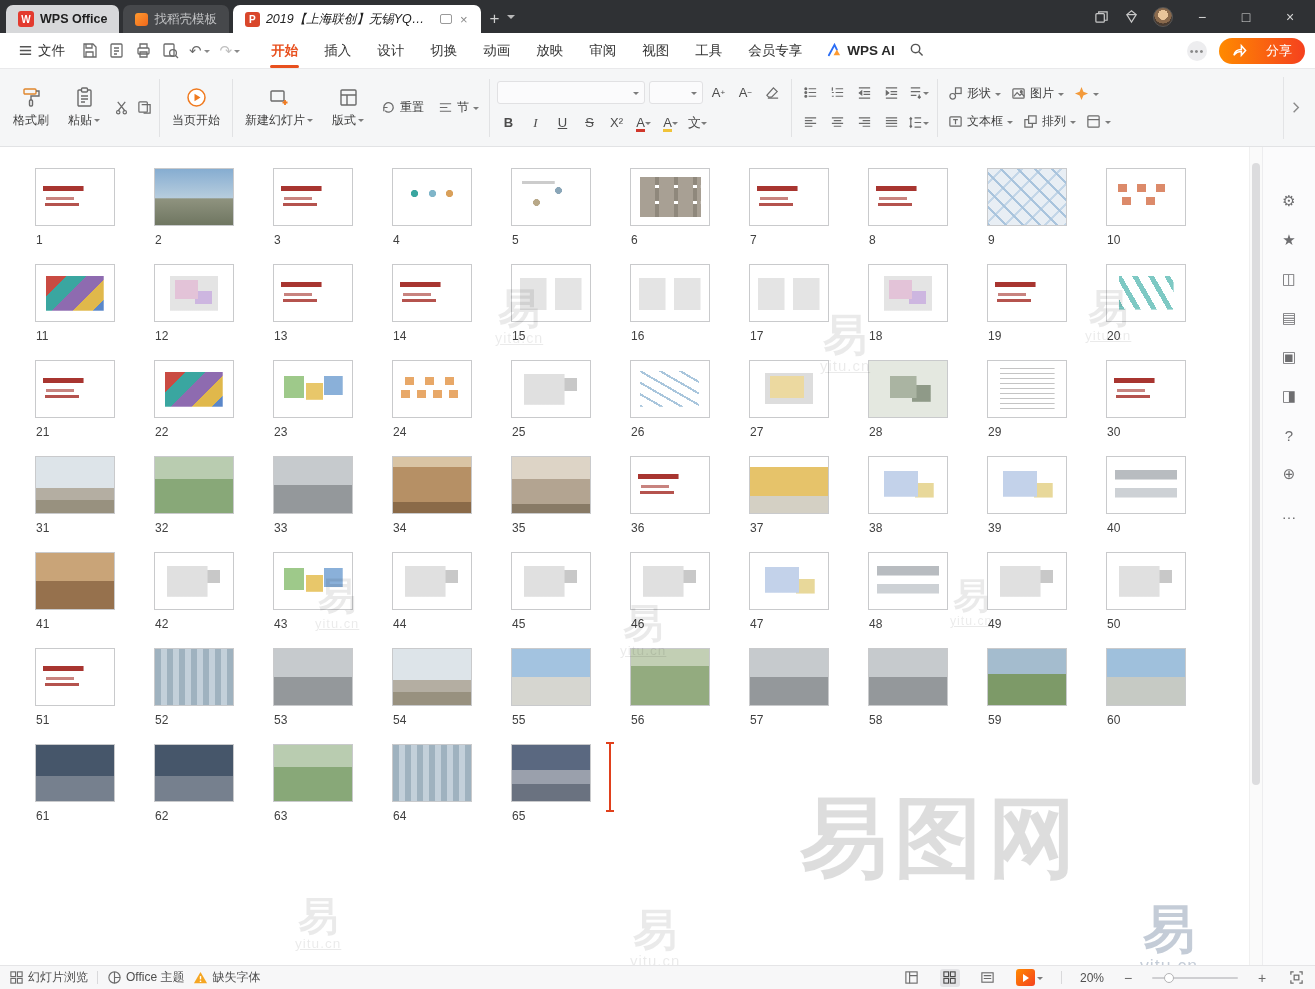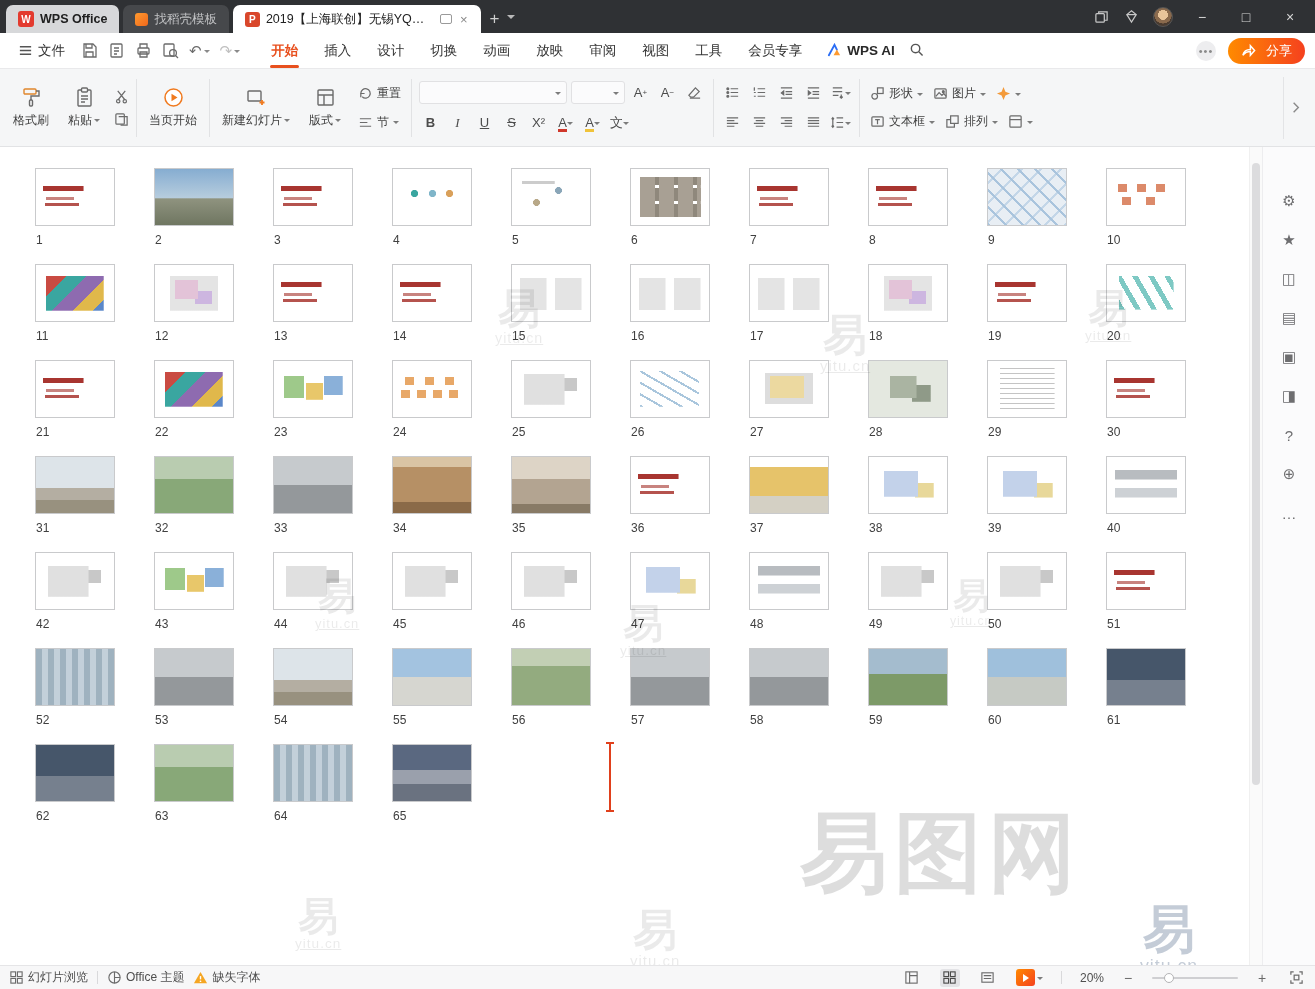--- a/index.html
+++ b/index.html
@@ -6,21 +6,21 @@
   html,body { width:1315px; height:989px; }
   body { font-family:"Liberation Sans","DejaVu Sans",sans-serif; font-size:12px; color:#3f3f3f; background:#fff; overflow:hidden; }
   .page { position:relative; width:1315px; height:989px; overflow:hidden; background:#fff; }
 
   
   .titlebar { position:absolute; top:0; left:0; right:0; height:33px; background:#2f3134; display:flex; align-items:flex-end; }
   .tab { height:28px; display:flex; align-items:center; gap:6px; padding:0 12px; border-radius:7px 7px 0 0; font-size:12.5px; cursor:default; }
   .tab-home { background:#d7d8da; color:#202020; margin-left:6px; font-weight:bold; }
   .tab-docer { background:#46484b; color:#c3c4c6; margin-left:4px; }
   .tab-doc { background:#ffffff; color:#222; margin-left:4px; max-width:250px; }
-  .doc-title { white-space:nowrap; overflow:hidden; text-overflow:ellipsis; max-width:168px; }
+  .doc-title { white-space:nowrap; overflow:hidden; text-overflow:ellipsis; max-width:168px;font-style:italic; }
   .wps-logo { width:16px; height:16px; background:#e33b2f; color:#fff; border-radius:3px; display:flex; align-items:center; justify-content:center; font-size:10px; font-weight:bold; }
   .docer-ic { width:13px; height:13px; border-radius:3px; background:linear-gradient(135deg,#ff9a2e,#f0681c); }
   .ppt-ic { width:15px; height:15px; background:#d9472b; color:#fff; border-radius:3px; display:flex; align-items:center; justify-content:center; font-size:10px; font-weight:bold; }
   .doc-extra { width:12px; height:10px; border:1px solid #9a9a9a; border-radius:2px; }
   .tab-close { color:#8a8a8a; font-size:13px; padding:0 2px; }
   .newtab { color:#cfcfcf; font-size:17px; padding:0 8px; height:28px; display:flex; align-items:center; }
   .tcaret { width:0; height:0; border:4px solid transparent; border-top-color:#b9b9b9; margin:0 4px 10px 0; }
   .tb-right { margin-left:auto; display:flex; align-items:center; align-self:center; gap:14px; padding-right:10px; }
   .tb-ic { width:16px; height:16px; display:flex; align-items:center; justify-content:center; }
   .avatar { width:20px; height:20px; border-radius:50%; background:radial-gradient(circle at 50% 38%, #e8c49a 0 34%, #8a6a4d 35% 60%, #4a3b30 61%); border:1px solid #555; }
@@ -35,28 +35,28 @@
   .undo-redo .dis { color:#c0c0c0; }
   .mcaret { width:0; height:0; border:3.5px solid transparent; border-top-color:#8a8a8a; margin-top:4px; }
   .menu-tabs { display:flex; align-items:center; margin-left:18px; height:100%; }
   .menu-tab { padding:0 13px; font-size:13.5px; color:#333; height:100%; display:flex; align-items:center; position:relative; cursor:default; }
   .menu-tab.active { color:#e8501e; font-weight:bold; }
   .menu-tab.active::after { content:""; position:absolute; left:12px; right:12px; bottom:0; height:3px; background:#e8501e; border-radius:2px; }
   .wps-ai { display:flex; align-items:center; gap:5px; margin-left:12px; font-size:13.5px; font-weight:bold; color:#2a2a2a; }
   .search-btn { margin-left:14px; }
   .mb-right { margin-left:auto; display:flex; align-items:center; gap:12px; }
   .more-circle { width:20px; height:20px; border-radius:50%; background:#ededef; display:flex; align-items:center; justify-content:center; color:#8a8a8a; font-size:11px; letter-spacing:1px; }
-  .share-pill { display:flex; align-items:center; gap:10px; background:linear-gradient(90deg,#ff8a00,#f5411e); color:#fff; font-size:13px; padding:4px 13px; border-radius:15px; }
+  .share-pill { display:flex; align-items:center; gap:19px; background:linear-gradient(90deg,#ff8a00,#f5411e); color:#fff; font-size:13px; padding:4px 13px; border-radius:15px; }
 
   
   .ribbon { position:absolute; top:69px; left:0; right:0; height:78px; background:#f5f6f7; border-bottom:1px solid #e2e3e5; display:flex; align-items:center; padding:5px 8px; gap:7px; }
   .rdiv { width:1px; height:58px; background:#e1e2e4; flex:none; }
   .rbig { display:flex; flex-direction:column; align-items:center; justify-content:center; gap:4px; padding:3px 5px; border-radius:4px; min-width:46px; font-size:12px; color:#3f3f3f; }
   .rlabelrow { display:flex; align-items:center; gap:2px; white-space:nowrap;text-align:right; }
-  .rcol { display:flex; flex-direction:column; justify-content:center; gap:8px; }
+  .rcol { display:flex; flex-direction:row; justify-content:center; gap:8px; }
   .rsm { display:flex; align-items:center; gap:4px; font-size:12px; color:#3f3f3f; padding:2px 3px; border-radius:3px; white-space:nowrap; }
   .caret-down { width:0; height:0; border:3.5px solid transparent; border-top-color:#7c7c7c; margin-top:4px; }
   .svgic { width:21px; height:21px; }
   .svgic16 { width:15px; height:15px; }
   .rgroup2 { display:flex; flex-direction:column; justify-content:center; gap:7px; }
   .rrow { display:flex; align-items:center; gap:4px; }
   .combo { height:23px; background:#fbfbfc; border:1px solid #e1e1e3; border-radius:3px; display:flex; align-items:center; justify-content:flex-end; padding:0 5px; }
   .combo-font { width:148px; }
   .combo-size { width:54px; }
   .lbtn { min-width:23px; height:23px; display:flex; align-items:center; justify-content:center; font-size:13px; color:#4c4c4c; border-radius:3px; padding:0 2px; }
@@ -120,21 +120,21 @@
   .wm { position:absolute; pointer-events:none; color:#000; opacity:.08; font-weight:bold; line-height:1.05; text-align:center; }
   .wm small { display:block; font-size:.34em; font-weight:normal; letter-spacing:1px;text-decoration:underline; }
   .wm1 { left:495px; top:140px; font-size:42px; }
   .wm2 { left:820px; top:165px; font-size:44px; }
   .wm3 { left:1085px; top:140px; font-size:40px; }
   .wm4 { left:315px; top:430px; font-size:38px; }
   .wm5 { left:620px; top:455px; font-size:40px; }
   .wm6 { left:950px; top:430px; font-size:36px; }
   .wm7 { left:295px; top:748px; font-size:40px; }
   .wm8 { left:630px; top:760px; font-size:44px; }
-  .wm-brand { left:800px; top:660px; font-size:88px; letter-spacing:6px; opacity:.13; font-family:"Liberation Sans",sans-serif; }
+  .wm-brand { left:800px; top:645px; font-size:88px; letter-spacing:6px; opacity:.13; font-family:"Liberation Sans",sans-serif; }
   .wm-blue { left:1140px; top:755px; font-size:52px; color:#5a708f; opacity:.35; }
 
   
   .vscroll { position:absolute; top:0; right:0; width:13px; bottom:0; background:#fafafa; border-left:1px solid #f0f0f0; }
   .vscroll .arr { position:absolute; left:3px; width:0; height:0; border:4px solid transparent; }
   .arr-up { top:4px; border-bottom-color:#a8a8a8; border-top-width:0; }
   .arr-dn { bottom:4px; border-top-color:#a8a8a8; border-bottom-width:0; }
   .vthumb { position:absolute; left:2px; right:2px; top:16px; height:76%; background:#dcdcde; border-radius:4px; }
 
   
@@ -682,20 +682,24 @@
           <div class="thumb k-blue"></div>
           <div class="slide-num">38</div>
         </div>
         <div class="slide-cell">
           <div class="thumb k-blue"></div>
           <div class="slide-num">39</div>
         </div>
         <div class="slide-cell">
           <div class="thumb k-elev"></div>
           <div class="slide-num">40</div>
+        </div>
+        <div class="slide-cell">
+          <div class="thumb k-warm"></div>
+          <div class="slide-num">41</div>
         </div>
         <div class="slide-cell">
           <div class="thumb k-plan"></div>
           <div class="slide-num">42</div>
         </div>
         <div class="slide-cell">
           <div class="thumb k-colorp"></div>
           <div class="slide-num">43</div>
         </div>
         <div class="slide-cell">

